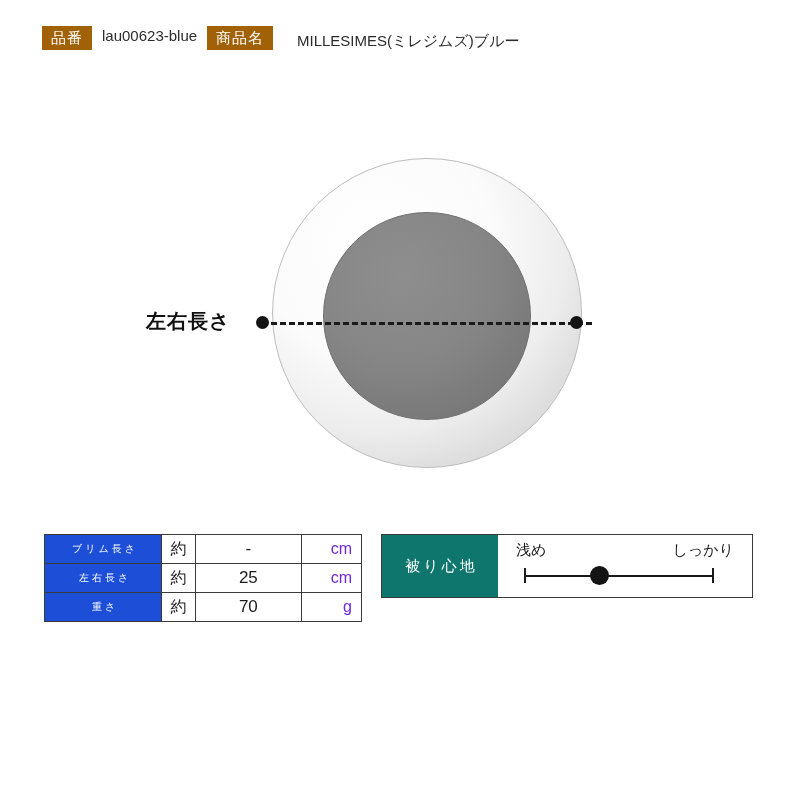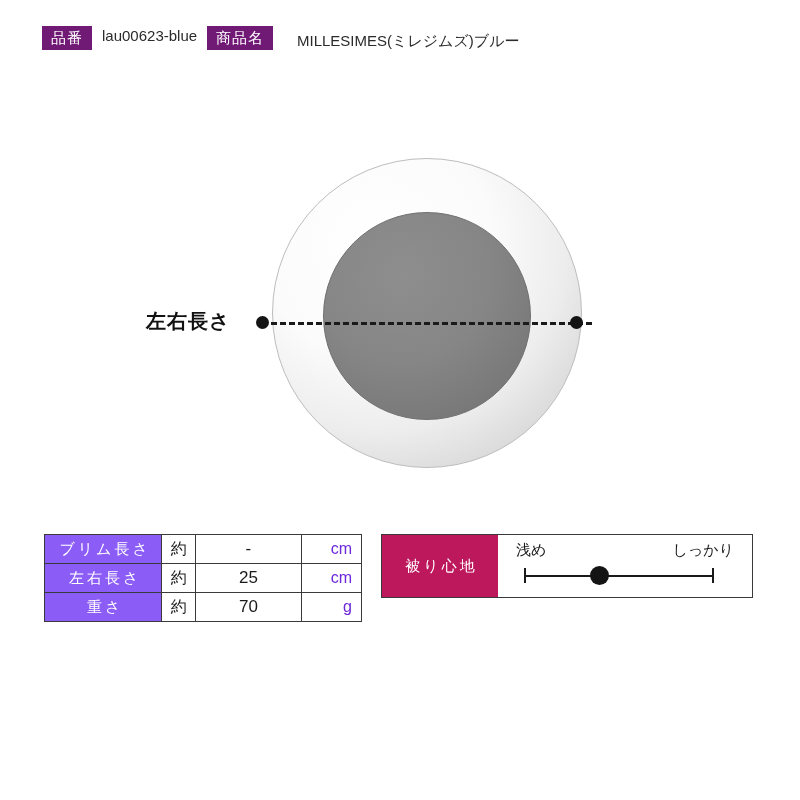--- a/index.html
+++ b/index.html
@@ -25,21 +25,21 @@
   
   .header-row {
     position: absolute;
     left: 42px;
     top: 26px;
     display: flex;
     align-items: stretch;
     height: 30px;
   }
   .lbl-chip {
-    background: #701a75;
+    background: #a16207;
     color: #ffffff;
     font-size: 15px;
     letter-spacing: 1px;
     padding: 12px 9px;
     display: flex;
     align-items: center;
     justify-content: center;
     white-space: nowrap;
     height: 22px;
     box-sizing: border-box;
@@ -140,26 +140,26 @@
     border-collapse: collapse;
     width: 318px;
   }
   .spec-table td {
     border: 1px solid #3a3a3a;
     height: 28px;
     font-size: 16px;
     padding: 0;
   }
   .spec-table td.name {
-    background: #8b5cf6;
+    background: #1d4ed8;
     color: #ffffff;
     width: 118px;
     text-align: center;
     letter-spacing: 3px;
-    font-size: 15px;
+    font-size: 10px;
     padding-left: 4px;
   }
   .spec-table td.approx {
     width: 34px;
     text-align: center;
     color: #1a1a1a;
   }
   .spec-table td.value {
     width: 110px;
     text-align: center;
@@ -198,21 +198,21 @@
     left: 381px;
     top: 534px;
     width: 372px;
     height: 64px;
     border: 1px solid #3a3a3a;
     box-sizing: border-box;
     display: flex;
   }
   .fit-label {
     width: 116px;
-    background: #be185d;
+    background: #0f766e;
     color: #ffffff;
     display: flex;
     align-items: center;
     justify-content: center;
     font-size: 15px;
     letter-spacing: 3px;
     padding-left: 3px;
     box-sizing: border-box;
   }
   .fit-body {

